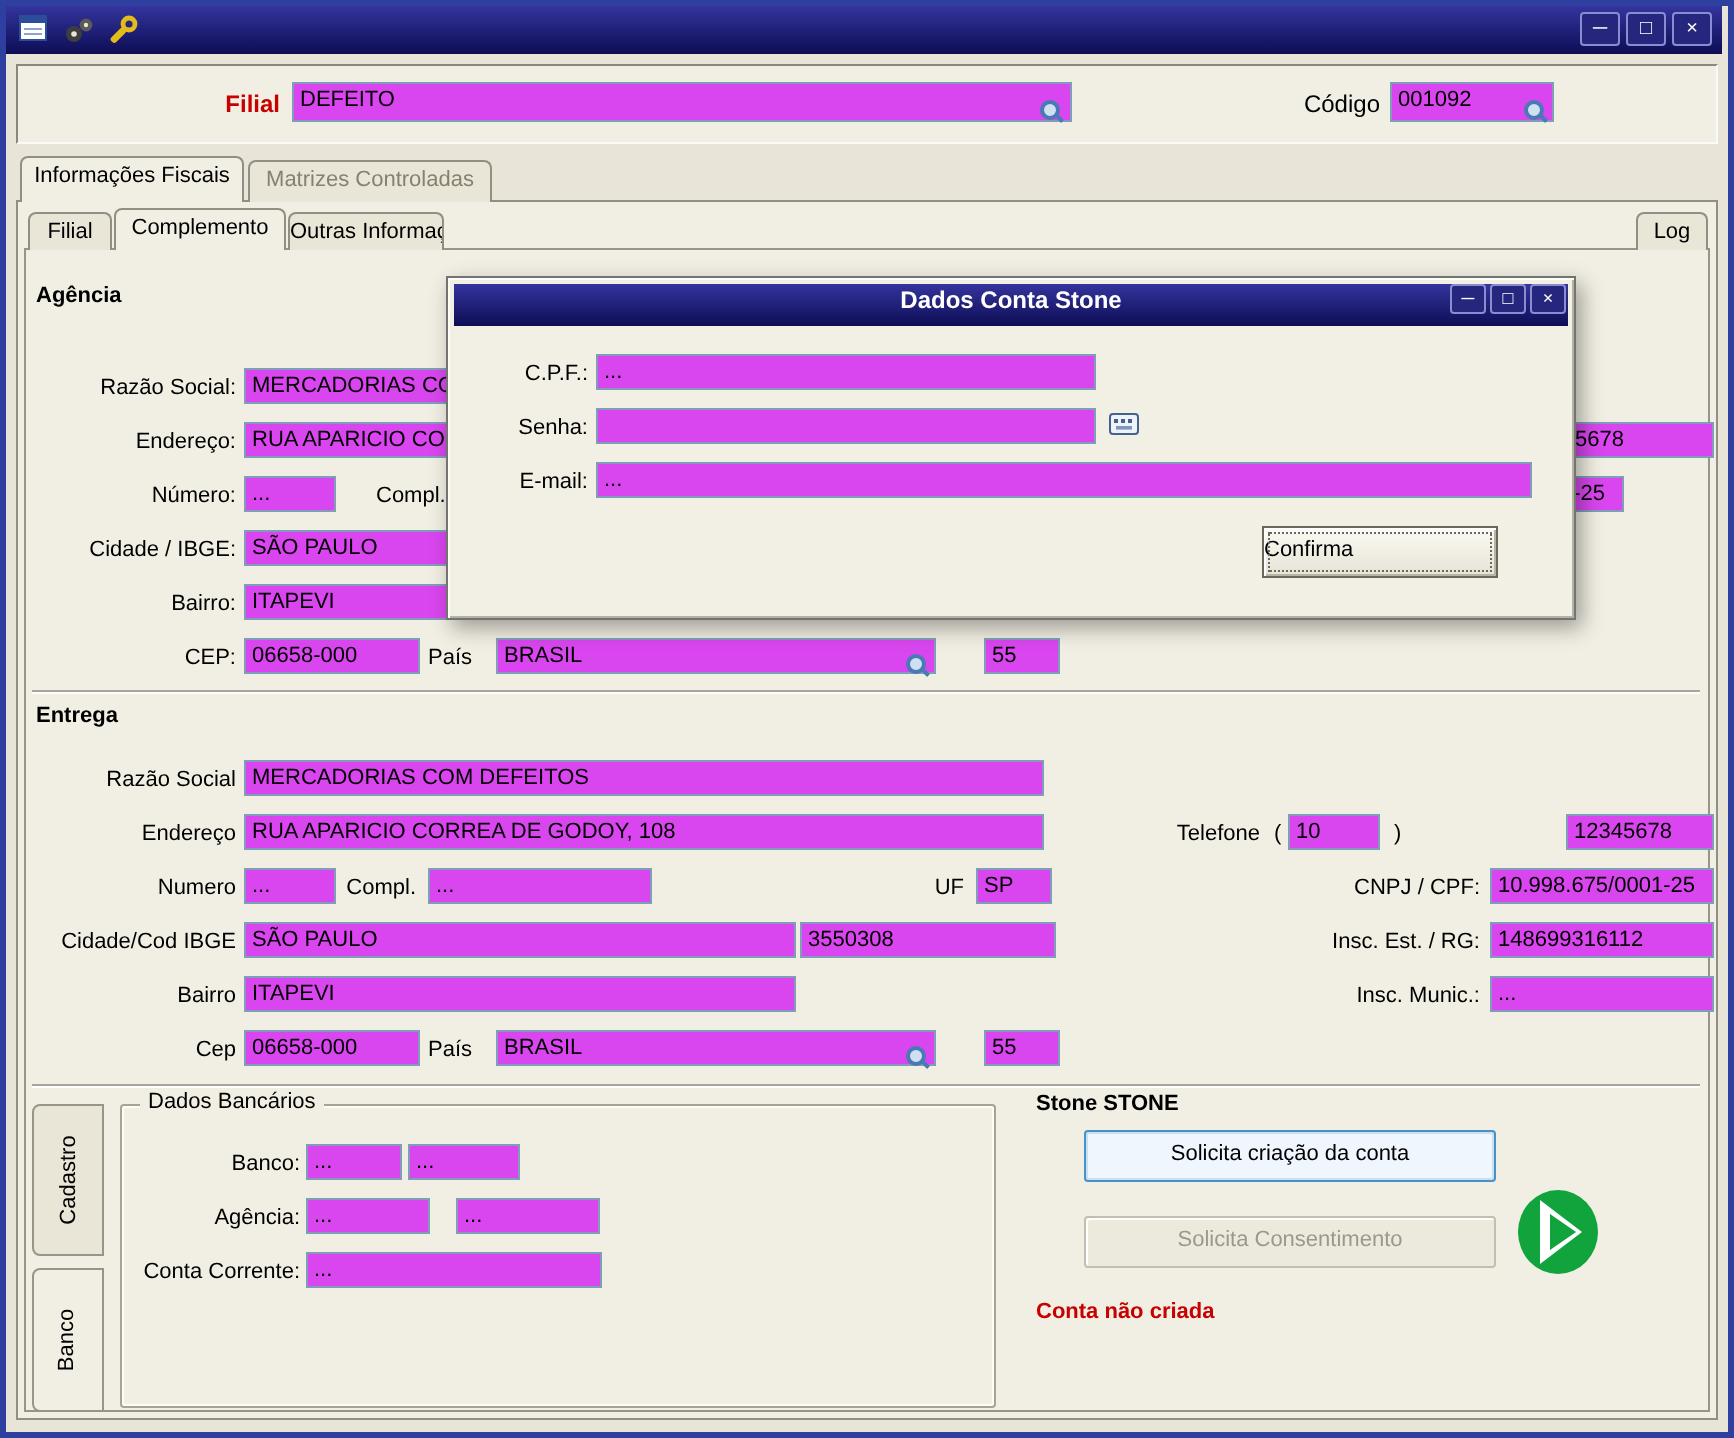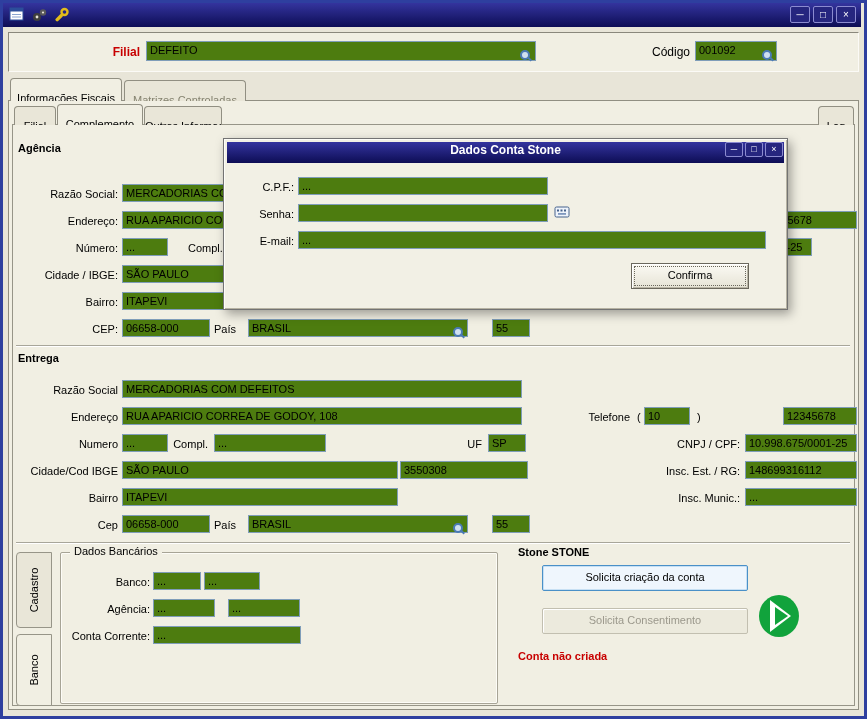--- a/index.html
+++ b/index.html
@@ -13,46 +13,46 @@
   .tb-icons{display:flex;gap:5px;margin-left:6px;z-index:3}
   .tb-icons span{display:inline-block;width:17px;height:16px}
   .title-text{position:absolute;left:0;right:0;text-align:center;font-weight:bold;font-size:12px;color:#fff}
   .win-btns{position:absolute;right:5px;top:3px;display:flex;gap:3px;z-index:4}
   .win-btn{width:20px;height:17px;background:#26267f;border:1px solid #8b8bd0;border-radius:2px;
            color:#fff;font-size:10px;line-height:15px;text-align:center;cursor:default}
   .panel-sunken{position:absolute;background:#f1efe3;border:1px solid;border-color:#8a887c #fbfaf6 #fbfaf6 #8a887c}
   .main-panel{position:absolute;left:8px;top:100px;width:851px;height:610px;background:#f1efe3;border:1px solid #918f82}
   .inner-panel{position:absolute;left:12px;top:124px;width:843px;height:582px;background:#f1efe3;border:1px solid #979588}
   .tab{position:absolute;background:#e9e6d8;border:1px solid #918f82;border-bottom:none;border-radius:4px 4px 0 0;
-       text-align:center;padding-top:13px;overflow:hidden;white-space:nowrap;z-index:2}
+       text-align:center;padding-top:3px;overflow:hidden;white-space:nowrap;z-index:2}
   .tab.active{background:#f1efe3;z-index:5}
   .tab.disabled{color:#84826f}
   .lbl{position:absolute;text-align:right;white-space:nowrap;line-height:14px}
-  .fld{position:absolute;height:18px;background:#4d7c0f;border:1px solid #7f9db9;
+  .fld{position:absolute;height:18px;background:#d946ef;border:1px solid #7f9db9;
        padding:1px 3px;line-height:14px;white-space:nowrap;overflow:hidden}
   .group-title{position:absolute;font-weight:bold}
   .etch{position:absolute;height:2px;border-top:1px solid #a8a69a;border-bottom:1px solid #fff}
   .mag{position:absolute;width:13px;height:13px;z-index:6;cursor:pointer}
   .mag::before{content:"";position:absolute;left:1px;top:1px;width:6px;height:6px;
                border:2px solid #4a7ab5;border-radius:50%;background:#cfe0f0}
   .mag::after{content:"";position:absolute;left:8px;top:9px;width:5px;height:2px;background:#4a7ab5;transform:rotate(45deg)}
   .red{color:#c80000}
   .vtab{position:absolute;left:16px;width:36px;border:1px solid #979588;border-radius:4px 0 0 4px;
         background:#e9e6d8;display:flex;align-items:center;justify-content:center}
   .vtab.active{background:#f1efe3}
   .vtab span{transform:rotate(-90deg);white-space:nowrap}
   .groupbox{position:absolute;border:1px solid #a7a496;border-radius:2px;box-shadow:inset 0 0 0 1px #fdfcf7}
   .legend{position:absolute;font-weight:normal;background:#f1efe3;padding:0 4px}
   .btn-primary{position:absolute;background:#eff6fd;border:1px solid #4a90c8;border-radius:2px;
                box-shadow:inset 0 0 0 1px #c7e0f4;text-align:center;line-height:23px;cursor:pointer}
   .btn-disabled{position:absolute;background:#eceadd;border:1px solid #c2bfb0;border-radius:2px;
                 color:#9b988c;text-align:center;line-height:23px;box-shadow:inset 1px 1px 0 #fff}
   .btn-classic{position:absolute;background:linear-gradient(#fbfaf4,#e6e3d5);border:1px solid #6a675c;
                box-shadow:inset 1px 1px 0 #ffffff,inset -1px -1px 0 #b9b5a5;
-               outline:1px dotted #6a675c;outline-offset:-4px;text-align:center;line-height:23px;cursor:pointer}
+               outline:1px dotted #6a675c;outline-offset:-4px;line-height:23px;cursor:pointer}
   .dialog{position:absolute;left:223px;top:138px;width:565px;height:172px;background:#f2f0e5;
           border:1px solid #737373;z-index:100;
           box-shadow:inset 1px 1px 0 #fdfdf8,inset -1px -1px 0 #b6b2a2,3px 4px 10px rgba(0,0,0,.35)}
   .dlg-titlebar{position:absolute;left:3px;top:3px;right:3px;height:21px;background:linear-gradient(#34349e,#0d0d55)}
   .dlg-title{position:absolute;left:0;right:0;top:4px;text-align:center;font-weight:bold;font-size:12px;color:#fff}
   .dlg-btns{position:absolute;right:4px;top:3px;display:flex;gap:2px;z-index:5}
   .dlg-btn{width:18px;height:15px;background:#26267f;border:1px solid #8b8bd0;border-radius:2px;
            color:#fff;font-size:9px;line-height:13px;text-align:center;cursor:pointer}
 </style>
 </head>

